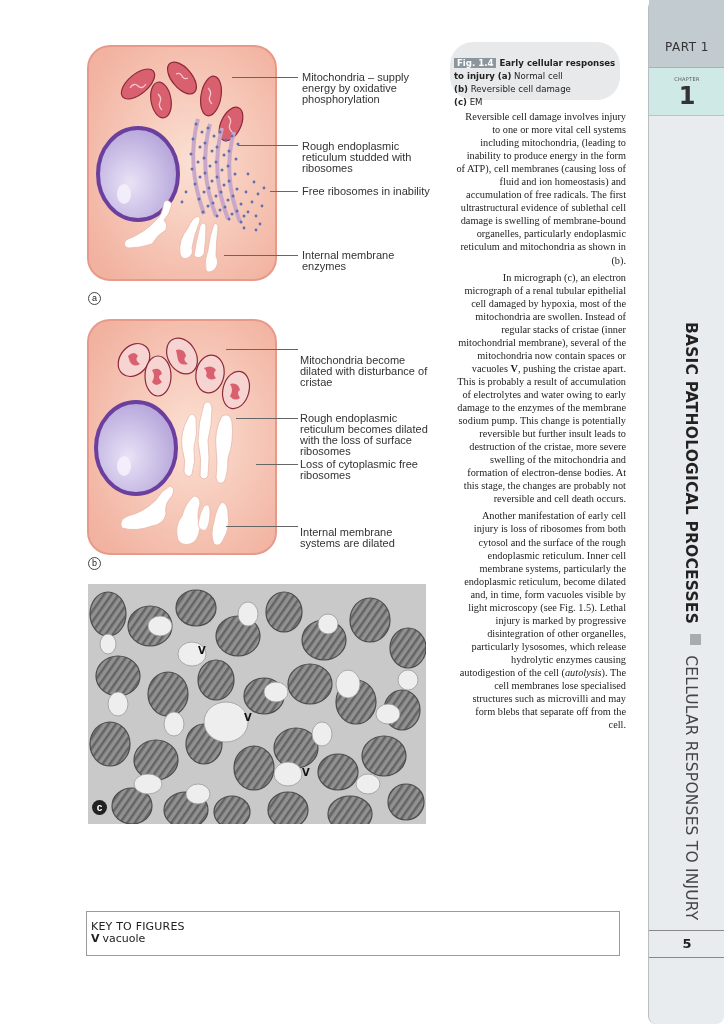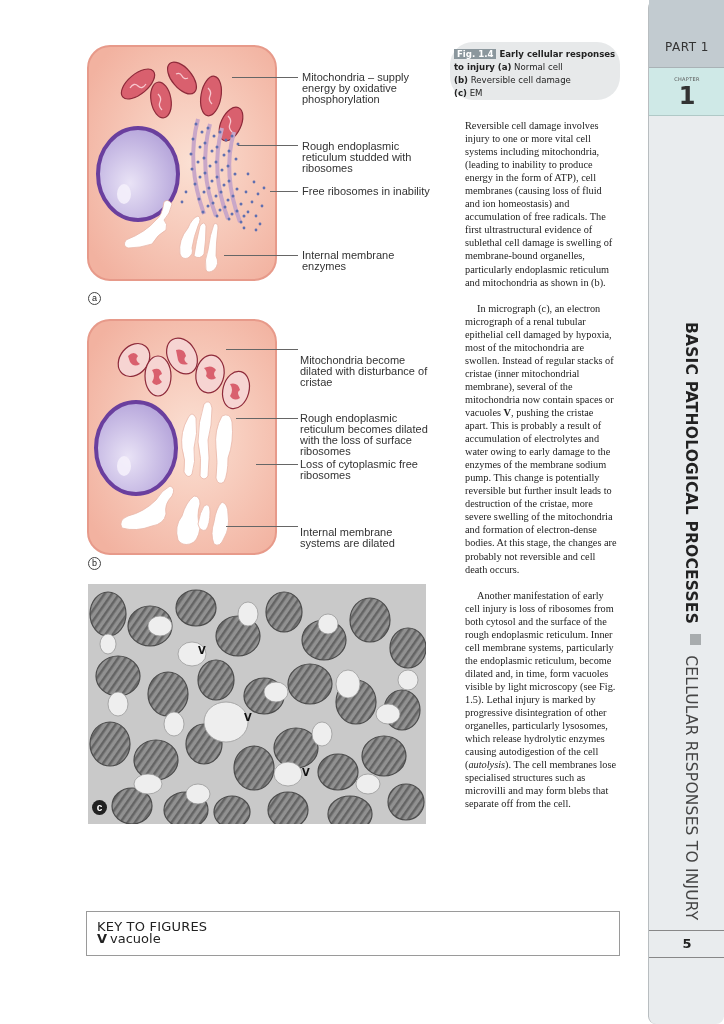--- a/index.html
+++ b/index.html
@@ -22,33 +22,33 @@
   .cell-svg { position: absolute; }
   .label { position: absolute; font-family: "Liberation Sans", sans-serif; font-size: 11px; line-height: 11px; color: #333; }
   .leader { position: absolute; height: 1px; background: #666; }
   .fig-letter { position: absolute; width: 13px; height: 13px; border: 1px solid #444; border-radius: 50%; font-family: "Liberation Sans", sans-serif; font-size: 9px; line-height: 11px; text-align: center; color: #222; background: #fff; }
 
   .micrograph { position: absolute; left: 88px; top: 584px; width: 338px; height: 240px; overflow: hidden; background: #cfcfcf; }
   .micro-v { position: absolute; font-family: "DejaVu Sans", sans-serif; font-weight: bold; font-size: 10px; color: #111; }
   .micro-c { position: absolute; left: 4px; top: 216px; width: 15px; height: 15px; border-radius: 50%; background: #222; color: #fff; font-family: "Liberation Sans", sans-serif; font-size: 10px; font-weight: bold; line-height: 15px; text-align: center; }
 
   
-  .caption { position: absolute; left: 450px; top: 42px; width: 170px; height: 58px; background: #e7e9ea; padding: 6px 4px; font-family: "DejaVu Sans", sans-serif; font-size: 8.6px; line-height: 13px; color: #222; border-radius: 23px; }
+  .caption { position: absolute; left: 450px; top: 42px; width: 170px; height: 58px; background: #e7e9ea; padding: 15px 4px; font-family: "DejaVu Sans", sans-serif; font-size: 8.6px; line-height: 13px; color: #222; border-radius: 23px; }
   .caption .fig-tag { background: #8b979d; color: #fff; font-weight: bold; padding: 0 3px; margin-right: 3px; }
   .caption b { font-weight: bold; }
 
   
   .body-text { position: absolute; left: 452px; top: 106px; width: 178px; font-family: "Liberation Serif", serif; font-size: 10.3px; line-height: 13.05px; color: #222; text-align: left; }
-  .body-text p { margin: 13px; }
+  .body-text p { margin: 4px; text-align: right; }
   .body-text p.indent { text-indent: 12px; }
   .body-text .bold { font-weight: bold; }
   .body-text .bi { font-weight: normal; font-style: italic; }
 
   
-  .keybox { position: absolute; left: 86px; top: 911px; width: 534px; height: 45px; border: 1px solid #9a9a9a; padding: 9px 10px; font-family: "DejaVu Sans", sans-serif; font-size: 13px; line-height: 12px; color: #222; }
+  .keybox { position: absolute; left: 86px; top: 911px; width: 534px; height: 45px; border: 1px solid #9a9a9a; padding: 9px 4px; font-family: "DejaVu Sans", sans-serif; font-size: 11px; line-height: 12px; color: #222; }
   .keybox .key-title { letter-spacing: 0.2px; }
   .keybox .key-sym { font-weight: bold; margin-right: 3px; }
 </style>
 </head>
 <body>
 
 <div class="tabstrip">
   <div class="part-box">
     <div class="part-label">PART 1</div>
   </div>

